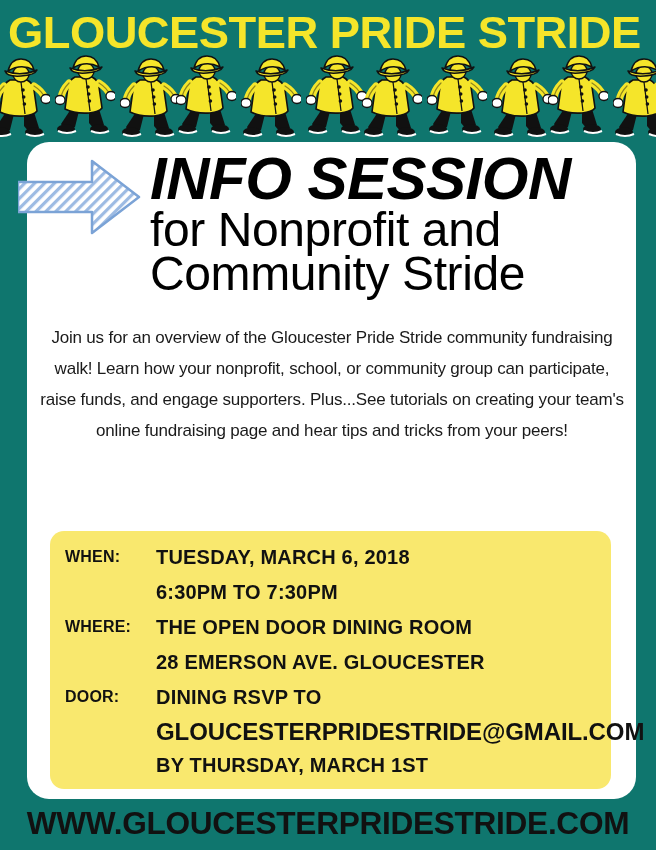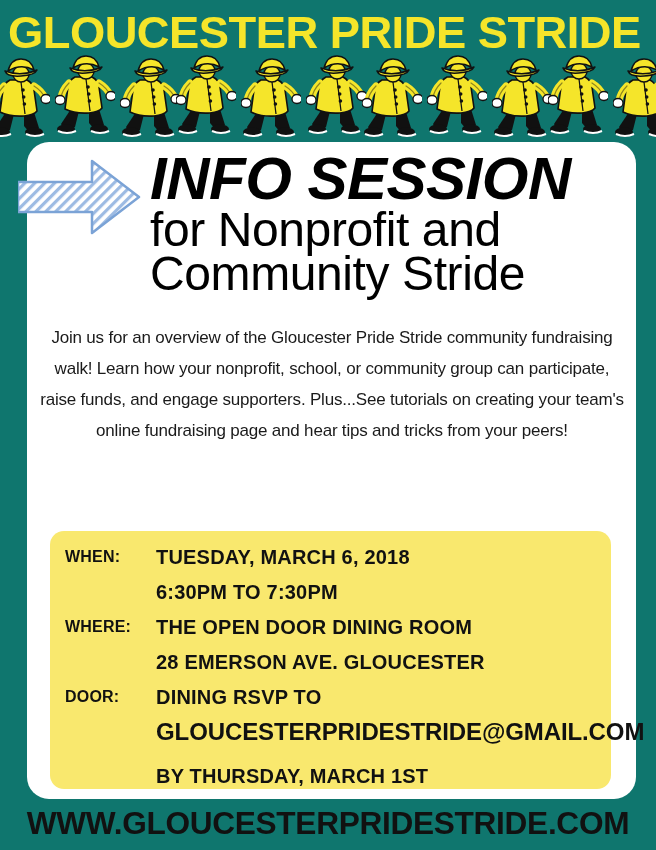--- a/index.html
+++ b/index.html
@@ -589,21 +589,21 @@
       <div class="detail-value">28 EMERSON AVE. GLOUCESTER</div>
     </div>
       <div class="detail-row" style="top:154px;">
       <div class="detail-label">DOOR:</div>
       <div class="detail-value">DINING RSVP  TO</div>
     </div>
       <div class="detail-row" style="top:189px;">
       <div class="detail-label"></div>
       <div class="detail-value narrow">GLOUCESTERPRIDESTRIDE@GMAIL.COM</div>
     </div>
-      <div class="detail-row" style="top:233px;">
+      <div class="detail-row" style="top:222px;">
       <div class="detail-label"></div>
       <div class="detail-value">BY THURSDAY, MARCH 1ST</div>
     </div>
     </div>
 
   <div class="footer-url">WWW.GLOUCESTERPRIDESTRIDE.COM</div>
 
 </div>
 
 </body></html>

